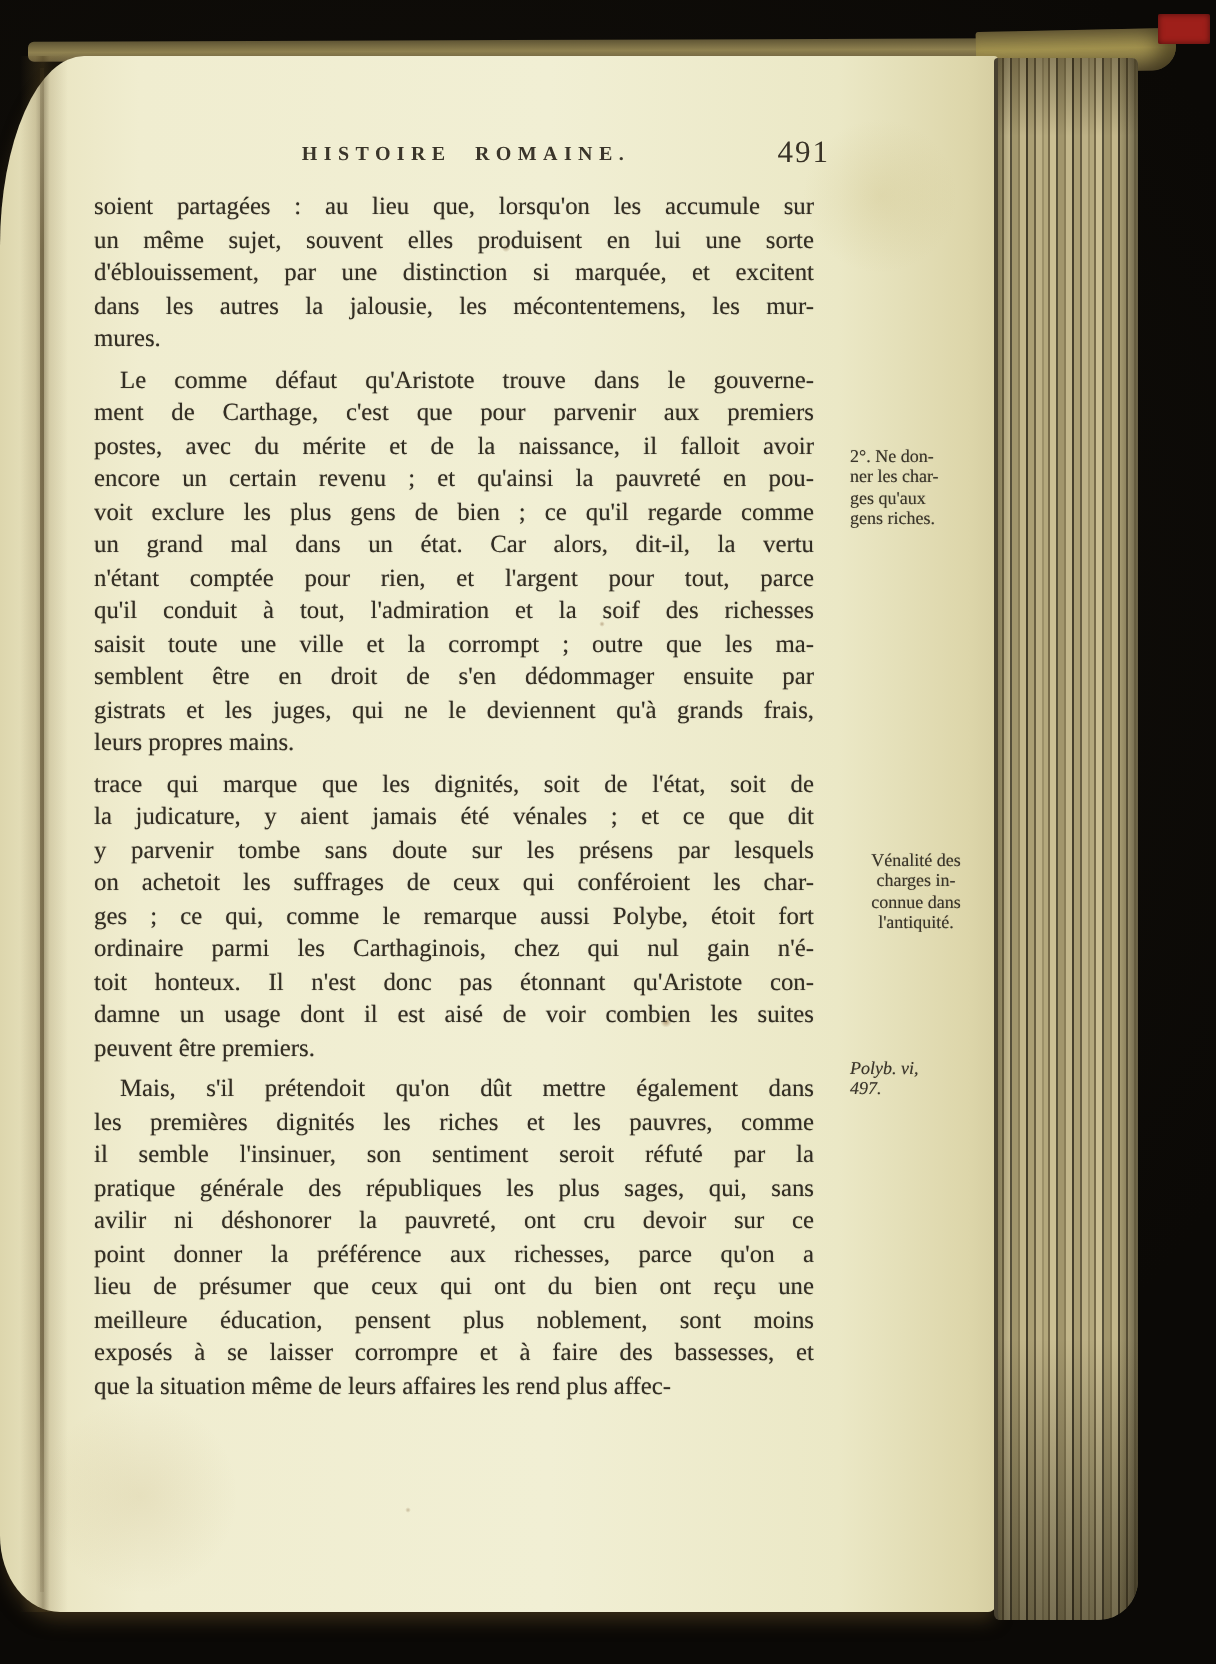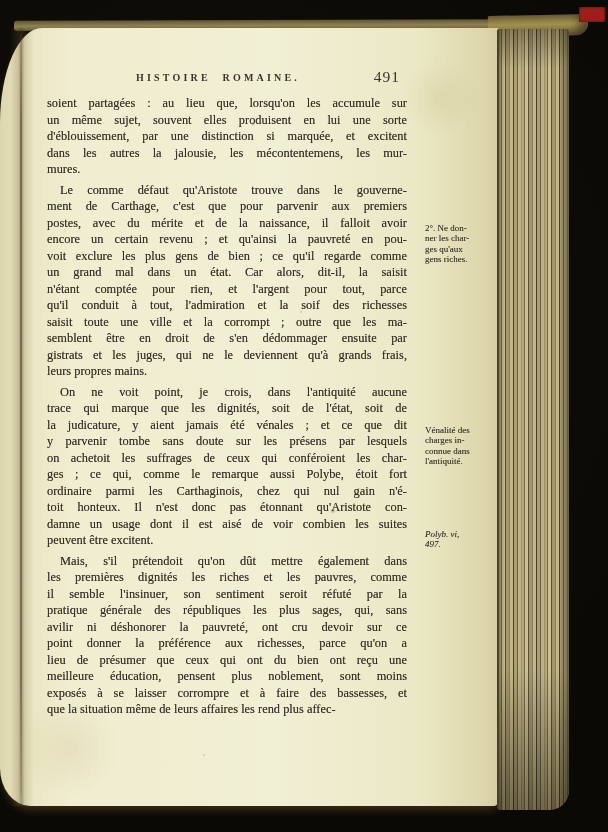--- a/index.html
+++ b/index.html
@@ -53,21 +53,21 @@
   .crease{
     position:absolute;left:10px;top:0;width:24px;height:100%;
     background:
       linear-gradient(90deg, rgba(120,100,55,0) 0%, rgba(110,90,45,.22) 32%, rgba(78,62,30,.45) 48%, rgba(110,90,45,.18) 62%, rgba(120,100,55,0) 100%);
   }
   .crease-line{
     position:absolute;left:20px;top:6px;width:2px;height:98%;
     background:linear-gradient(180deg, rgba(80,65,35,.15), rgba(80,65,35,.55) 12%, rgba(80,65,35,.5) 85%, rgba(80,65,35,.1));
   }
   
-  .header-row{position:absolute;left:38px;top:40px;width:360px;height:22px;}
+  .header-row{position:absolute;left:53px;top:40px;width:360px;height:22px;}
   .running-title{
     position:absolute;left:0;right:0;top:4px;text-align:center;
     font-size:10px;letter-spacing:3.2px;word-spacing:6px;color:#3a352a;
     font-weight:bold;
   }
   .page-number{
     position:absolute;right:-2px;top:0;font-size:15.5px;letter-spacing:1px;color:#383226;
   }
   
   .text-block{position:absolute;left:47px;top:67px;width:360px;color:#332e24;}
@@ -113,46 +113,45 @@
           <div class="pline">d'éblouissement, par une distinction si marquée, et excitent</div>
           <div class="pline">dans les autres la jalousie, les mécontentemens, les mur-</div>
           <div class="pline last">mures.</div>
         </div>
         <div class="para">
           <div class="pline indent">Le comme défaut qu'Aristote trouve dans le gouverne-</div>
           <div class="pline">ment de Carthage, c'est que pour parvenir aux premiers</div>
           <div class="pline">postes, avec du mérite et de la naissance, il falloit avoir</div>
           <div class="pline">encore un certain revenu ; et qu'ainsi la pauvreté en pou-</div>
           <div class="pline">voit exclure les plus gens de bien ; ce qu'il regarde comme</div>
-          <div class="pline">un grand mal dans un état. Car alors, dit-il, la saisit</div>
+          <div class="pline">un grand mal dans un état. Car alors, dit-il, la vertu</div>
           <div class="pline">n'étant comptée pour rien, et l'argent pour tout, parce</div>
           <div class="pline">qu'il conduit à tout, l'admiration et la soif des richesses</div>
           <div class="pline">saisit toute une ville et la corrompt ; outre que les ma-</div>
           <div class="pline">semblent être en droit de s'en dédommager ensuite par</div>
           <div class="pline">gistrats et les juges, qui ne le deviennent qu'à grands frais,</div>
           <div class="pline last">leurs propres mains.</div>
           <div class="mnote" style="top: 1px;">
             <div>2°. Ne don-</div>
             <div>ner les char-</div>
             <div>ges qu'aux</div>
             <div>gens riches.</div>
           </div>
         </div>
         <div class="para">
-          <div class="pline indent">On ne voit point, je crois, dans l'antiquité aucune</div>
           <div class="pline">trace qui marque que les dignités, soit de l'état, soit de</div>
           <div class="pline">la judicature, y aient jamais été vénales ; et ce que dit</div>
           <div class="pline">y parvenir tombe sans doute sur les présens par lesquels</div>
           <div class="pline">on achetoit les suffrages de ceux qui conféroient les char-</div>
           <div class="pline">ges ; ce qui, comme le remarque aussi Polybe, étoit fort</div>
           <div class="pline">ordinaire parmi les Carthaginois, chez qui nul gain n'é-</div>
           <div class="pline">toit honteux. Il n'est donc pas étonnant qu'Aristote con-</div>
           <div class="pline">damne un usage dont il est aisé de voir combien les suites</div>
-          <div class="pline last">peuvent être excitent.</div>
-          <div class="mnote" style="top: 1px;">
+          <div class="pline last">peuvent être premiers.</div>
+          <div class="mnote" style="top: 1px; text-align: center;">
             <div>Vénalité des</div>
             <div>charges in-</div>
             <div>connue dans</div>
             <div>l'antiquité.</div>
           </div>
           <div class="mnote italic" style="top: 105px;">
             <div>Polyb. vi,</div>
             <div>497.</div>
           </div>
         </div>

